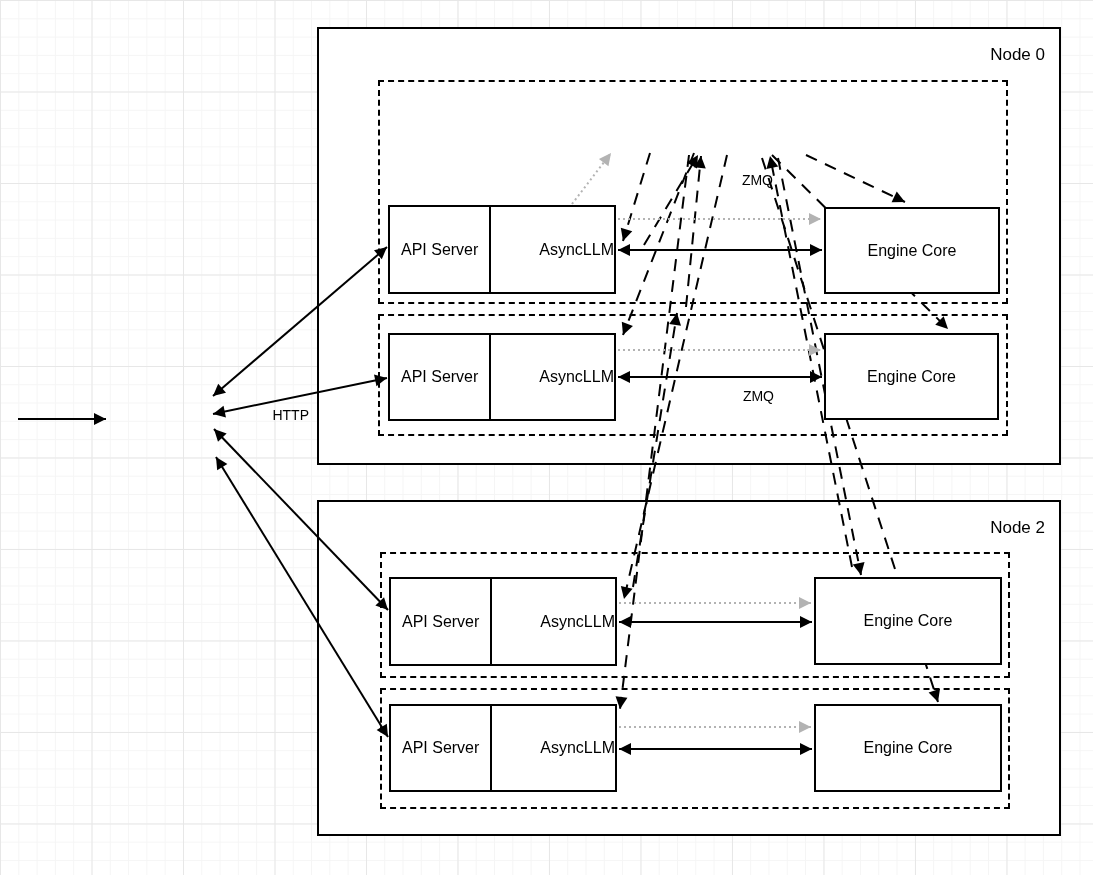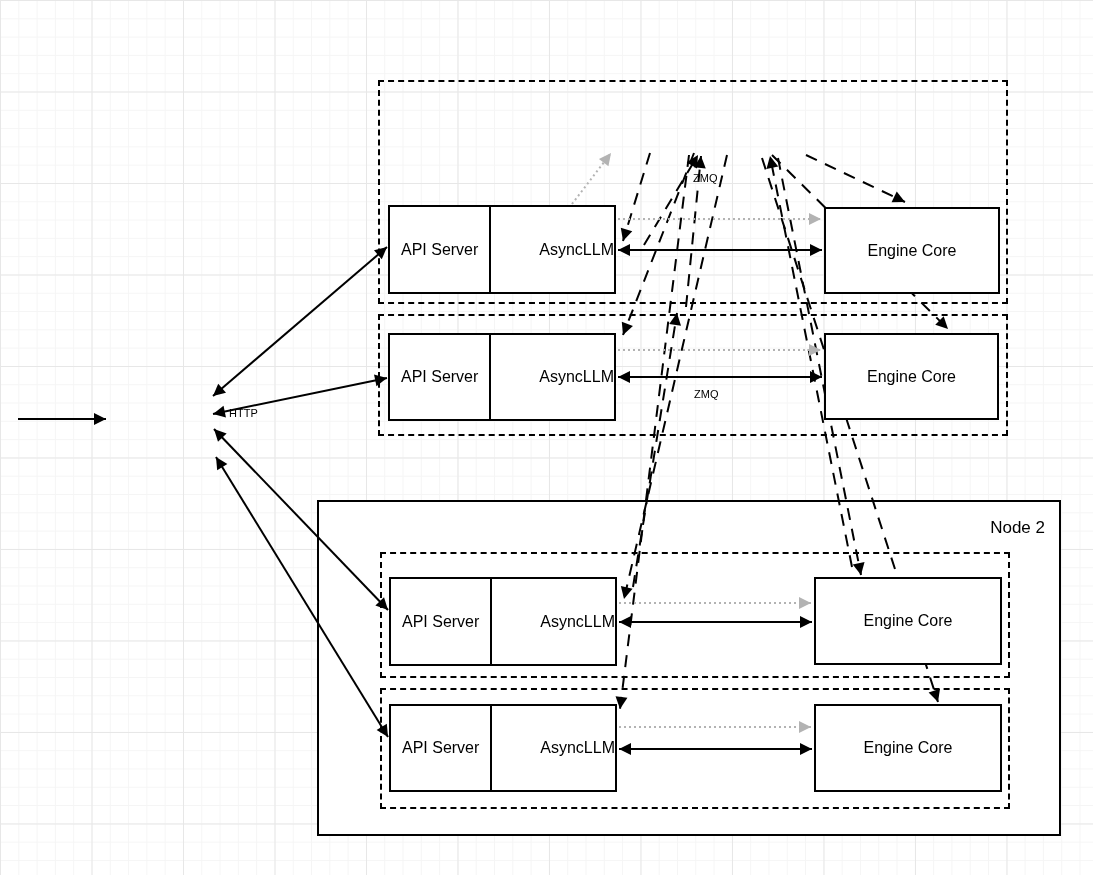--- a/index.html
+++ b/index.html
@@ -35,32 +35,35 @@
   .pair{padding:0;text-align:right;}
   .pair .cell{
     height:100%;display:flex;align-items:center;justify-content:center;
     font-size:16px;white-space:nowrap;
   }
   .pair .cell-left{width:121px;border-right:2px solid #000;}
   .pair .cell-right{flex:1;padding-left:48px;}
   .lb-box{flex-direction:column;font-size:17px;line-height:1.45;}
   .dp-box{font-size:17px;}
   .edge-label{
-    position:absolute;z-index:5;font-size:11px;text-align:left;width:80px;white-space:nowrap;
+    position:absolute;z-index:5;font-size:14px;text-align:right;width:80px;white-space:nowrap;
   }
   line{stroke-linecap:butt;}
   .solid{stroke:#000;stroke-width:2;}
   .dashed{stroke:#000;stroke-width:2;stroke-dasharray:12 9;}
   .dotted{stroke:#b3b3b3;stroke-width:2;stroke-dasharray:2 3;}
 </style>
 </head>
 <body>
 
 <div id="canvas">
 
+  <div class="node" style="left:317px;top:27px;width:744px;height:438px;">
+    <div class="node-label">Node 0</div>
+  </div>
   <div class="node" style="left:317px;top:500px;width:744px;height:336px;">
     <div class="node-label">Node 2</div>
   </div>
 
   <div class="group" style="left:378px;top:80px;width:630px;height:224px;"></div>
   <div class="group" style="left:378px;top:314px;width:630px;height:122px;"></div>
   <div class="group" style="left:380px;top:552px;width:630px;height:126px;"></div>
   <div class="group" style="left:380px;top:688px;width:630px;height:121px;"></div>
 
   <svg id="arrows">

